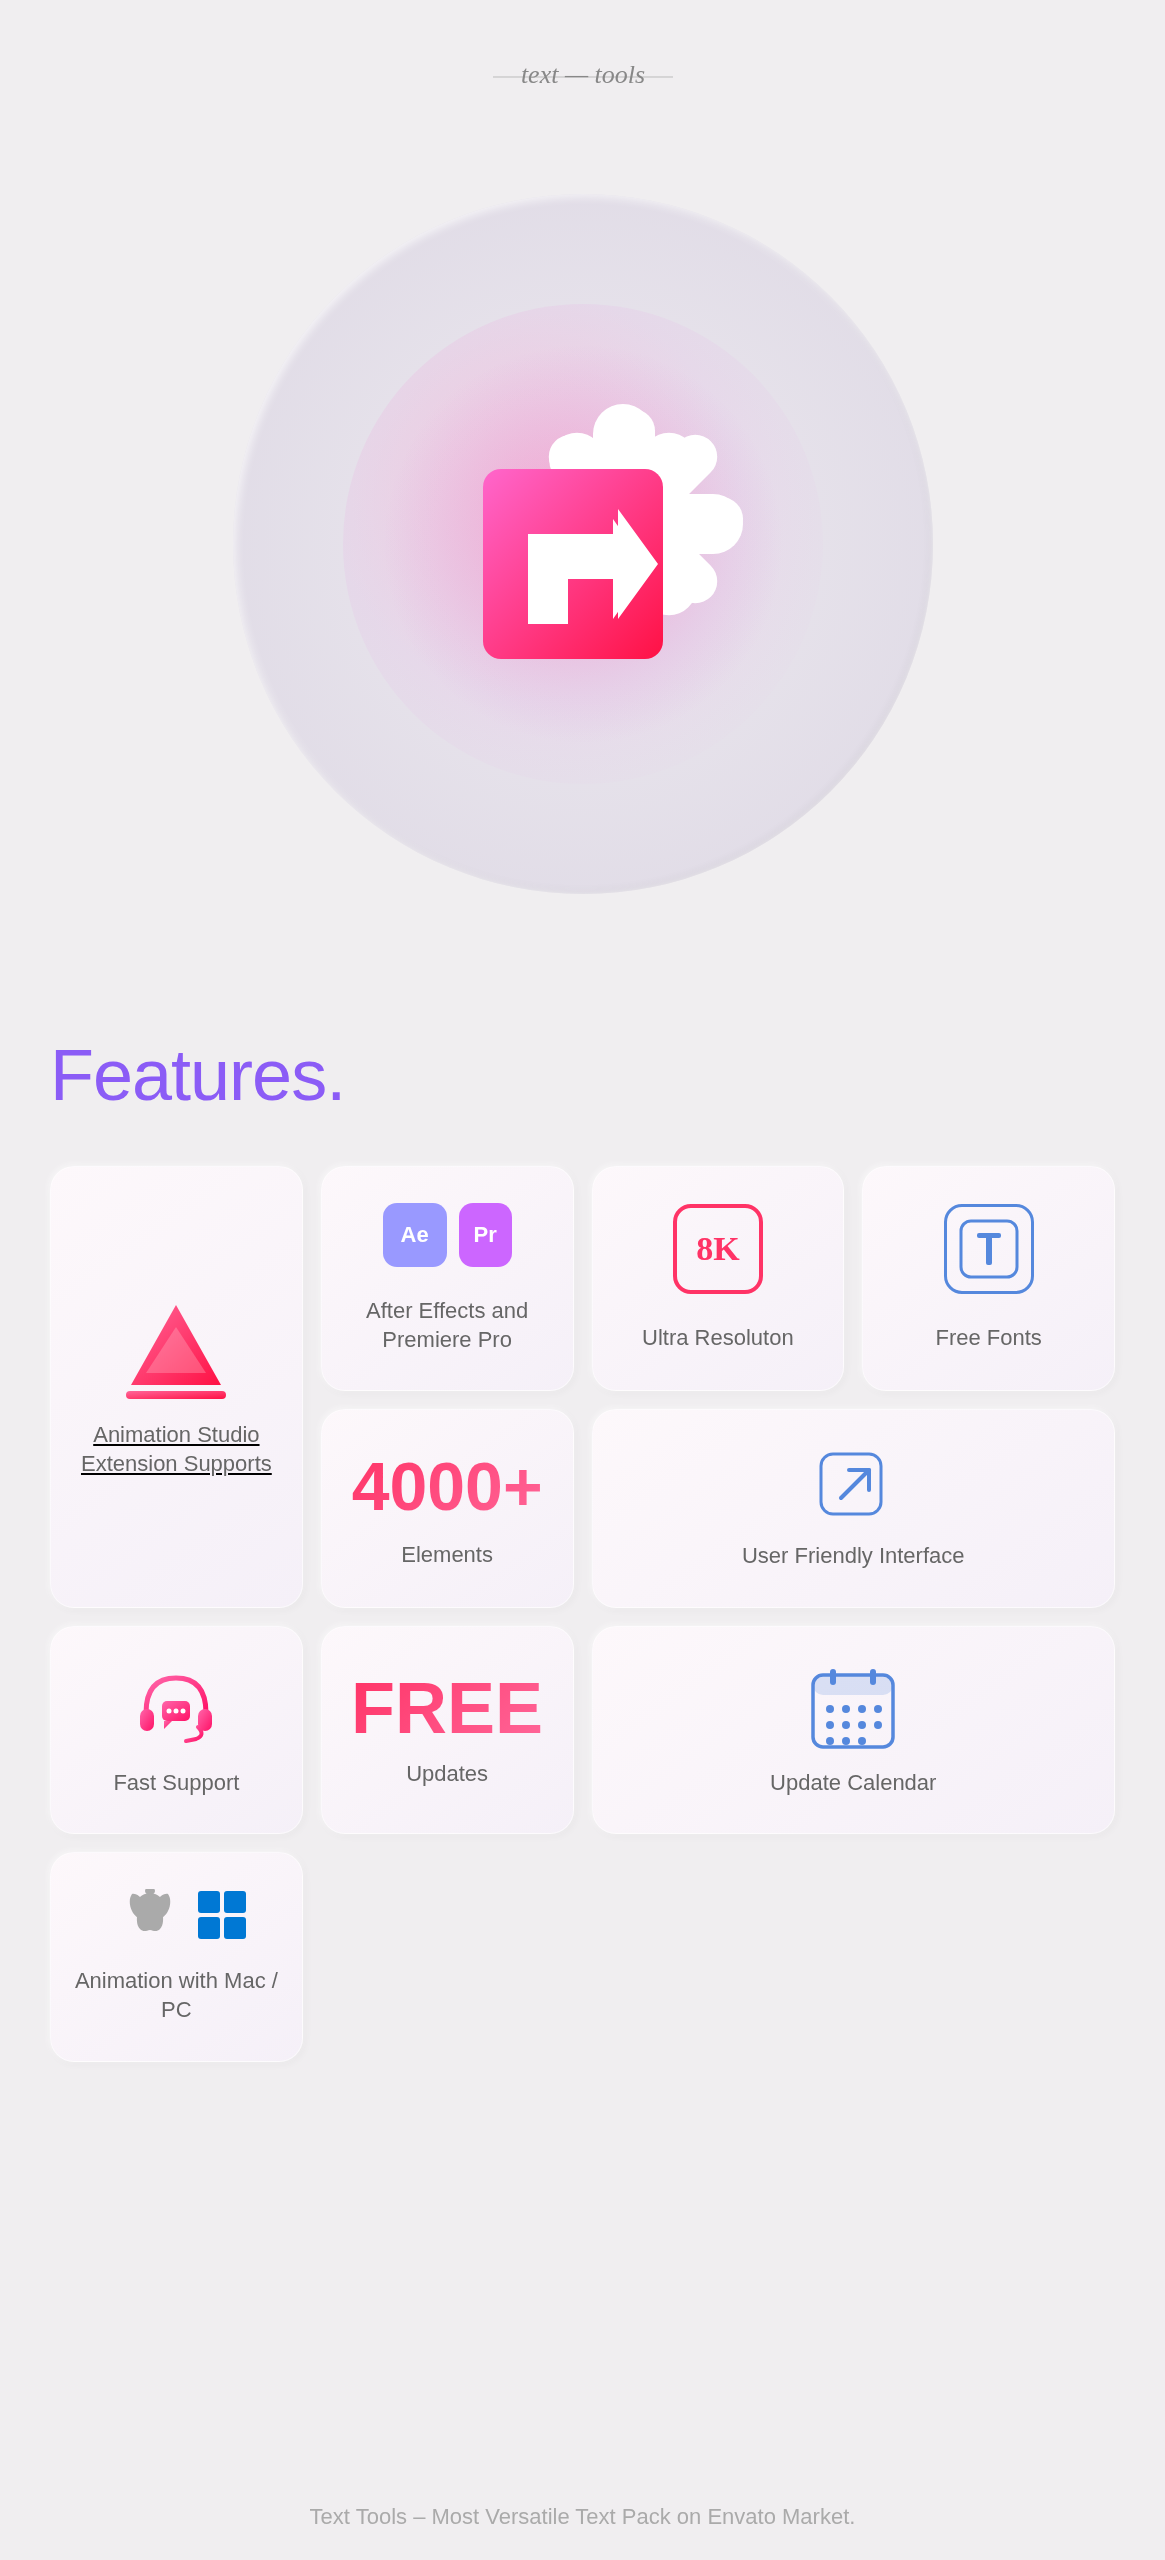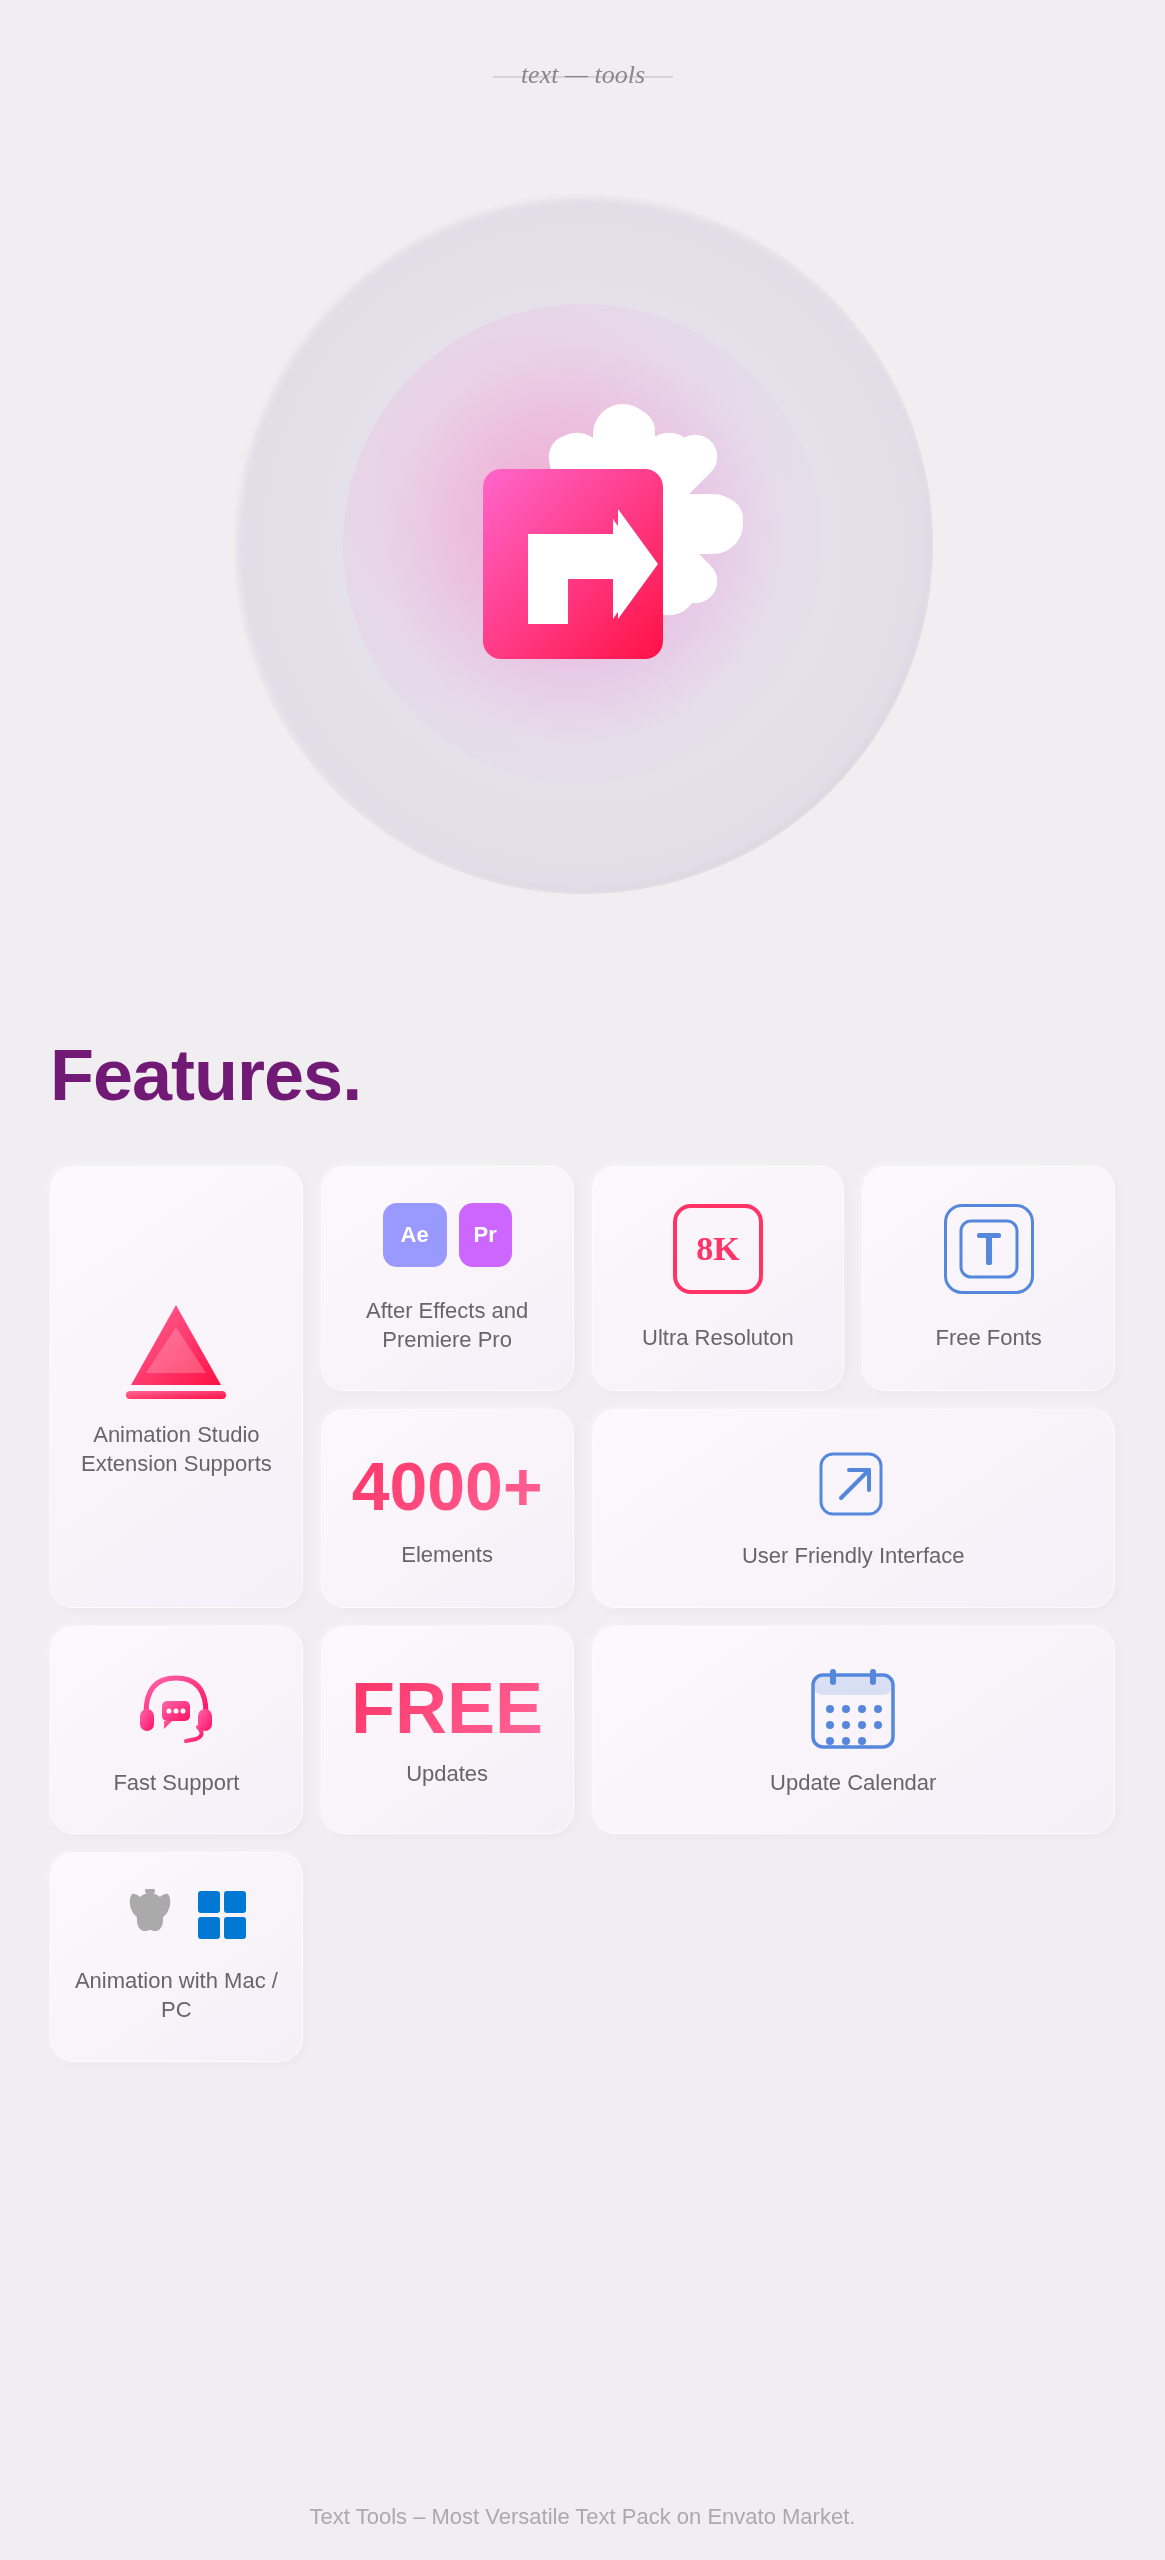--- a/index.html
+++ b/index.html
@@ -56,22 +56,22 @@
 
     
     .features-section {
       width: 100%;
       padding: 0 50px;
       margin-top: 20px;
     }
 
     .features-title {
       font-size: 72px;
-      font-weight: 700;
-      color: #701a75;
+      font-weight: 400;
+      color: #8b5cf6;
       margin-bottom: 50px;
       letter-spacing: -1px;
     }
 
     .features-grid {
       display: grid;
       grid-template-columns: 1fr 1fr 1fr 1fr;
       grid-template-rows: auto auto auto;
       gap: 18px;
       width: 100%;
@@ -262,21 +262,21 @@
       </svg>
     </div>
   </div>
 </div>
 
 <div class="features-section">
   <h2 class="features-title">Features.</h2>
 
   <div class="features-grid">
 
-    <div class="feature-card" style="grid-column:1; grid-row:1/3;">
+    <div class="feature-card" style="grid-column:1; grid-row:1/3;text-decoration:underline;">
 
       <svg width="120" height="110" viewBox="0 0 120 110">
         <defs>
           <linearGradient id="triGrad" x1="0%" y1="0%" x2="100%" y2="100%">
             <stop offset="0%" stop-color="#ff6699"></stop>
             <stop offset="100%" stop-color="#ff1144"></stop>
           </linearGradient>
         </defs>
 
         <polygon points="60,10 105,90 15,90" fill="url(#triGrad)" stroke="none"></polygon>

